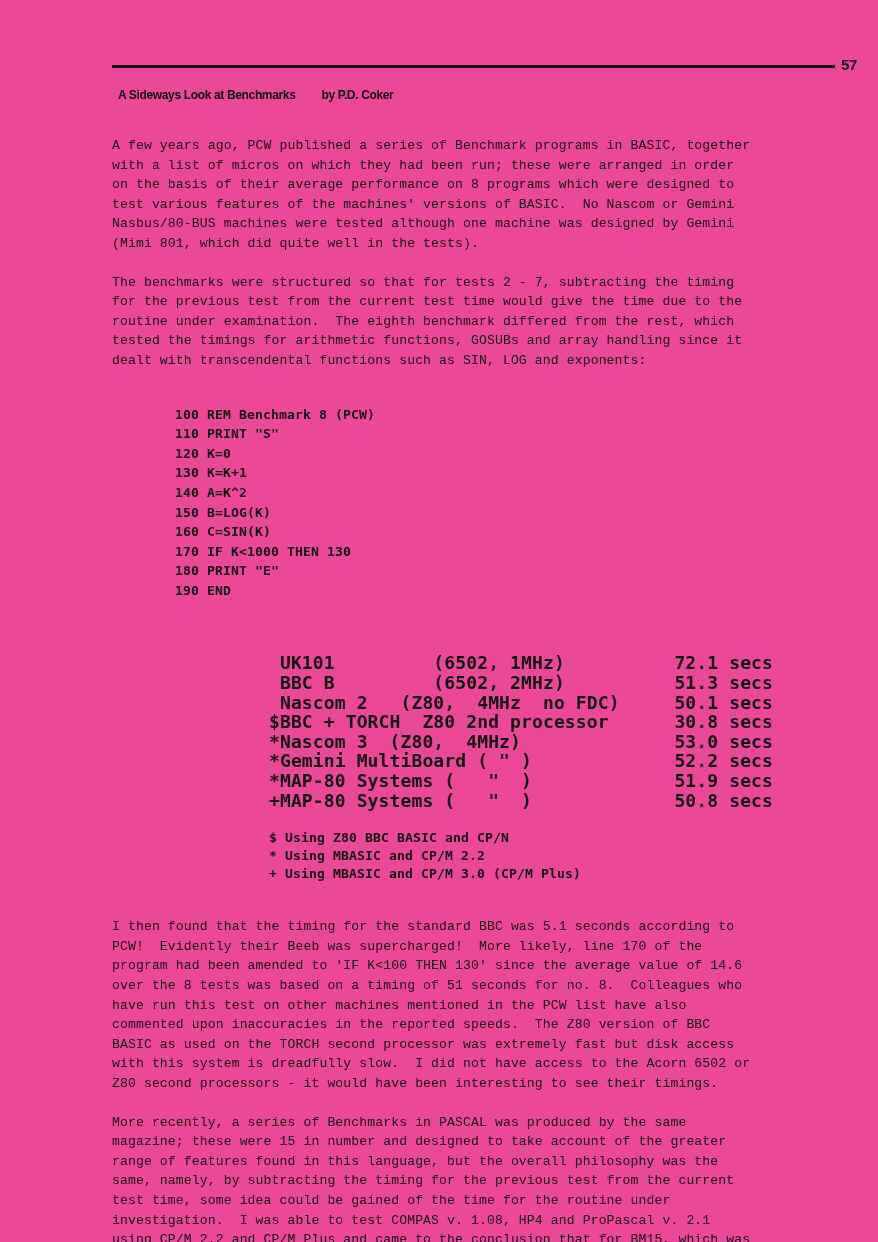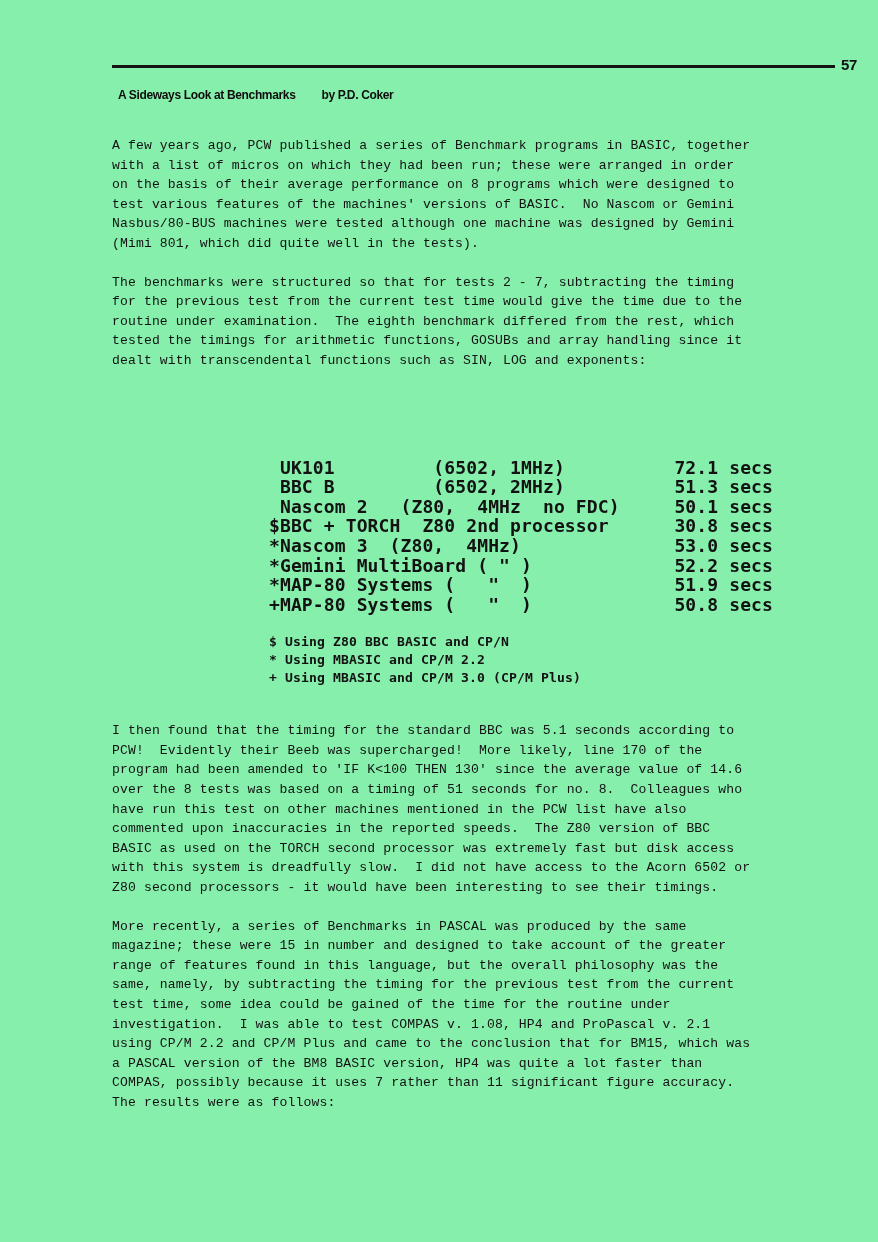--- a/index.html
+++ b/index.html
@@ -14,21 +14,21 @@
     position: relative;
     overflow: hidden;
     font-family: "Liberation Mono", "DejaVu Sans Mono", monospace;
     color: #111111;
     -webkit-font-smoothing: none;
   }
 
   .page {
     position: absolute;
     inset: 0;
-    background: #86efac;
+    background: #ec4899;
   }
 
   
   .header-band {
     position: absolute;
     left: 0;
     right: 0;
     top: 56px;
     height: 26px;
   }
@@ -144,20 +144,30 @@
     <div class="gap-md"></div>
 
     <p class="para">The benchmarks were structured so that for tests 2 - 7, subtracting the timing
 for the previous test from the current test time would give the time due to the
 routine under examination.  The eighth benchmark differed from the rest, which
 tested the timings for arithmetic functions, GOSUBs and array handling since it
 dealt with transcendental functions such as SIN, LOG and exponents:</p>
 
     <div class="gap-xl"></div>
 
+    <pre class="listing">100 REM Benchmark 8 (PCW)
+110 PRINT "S"
+120 K=0
+130 K=K+1
+140 A=K^2
+150 B=LOG(K)
+160 C=SIN(K)
+170 IF K&lt;1000 THEN 130
+180 PRINT "E"
+190 END</pre>
 
     <div class="gap-xl"></div>
 
 
     <div class="gap-md"></div>
 
     <pre class="results"> UK101         (6502, 1MHz)          72.1 secs
  BBC B         (6502, 2MHz)          51.3 secs
  Nascom 2   (Z80,  4MHz  no FDC)     50.1 secs
 $BBC + TORCH  Z80 2nd processor      30.8 secs

